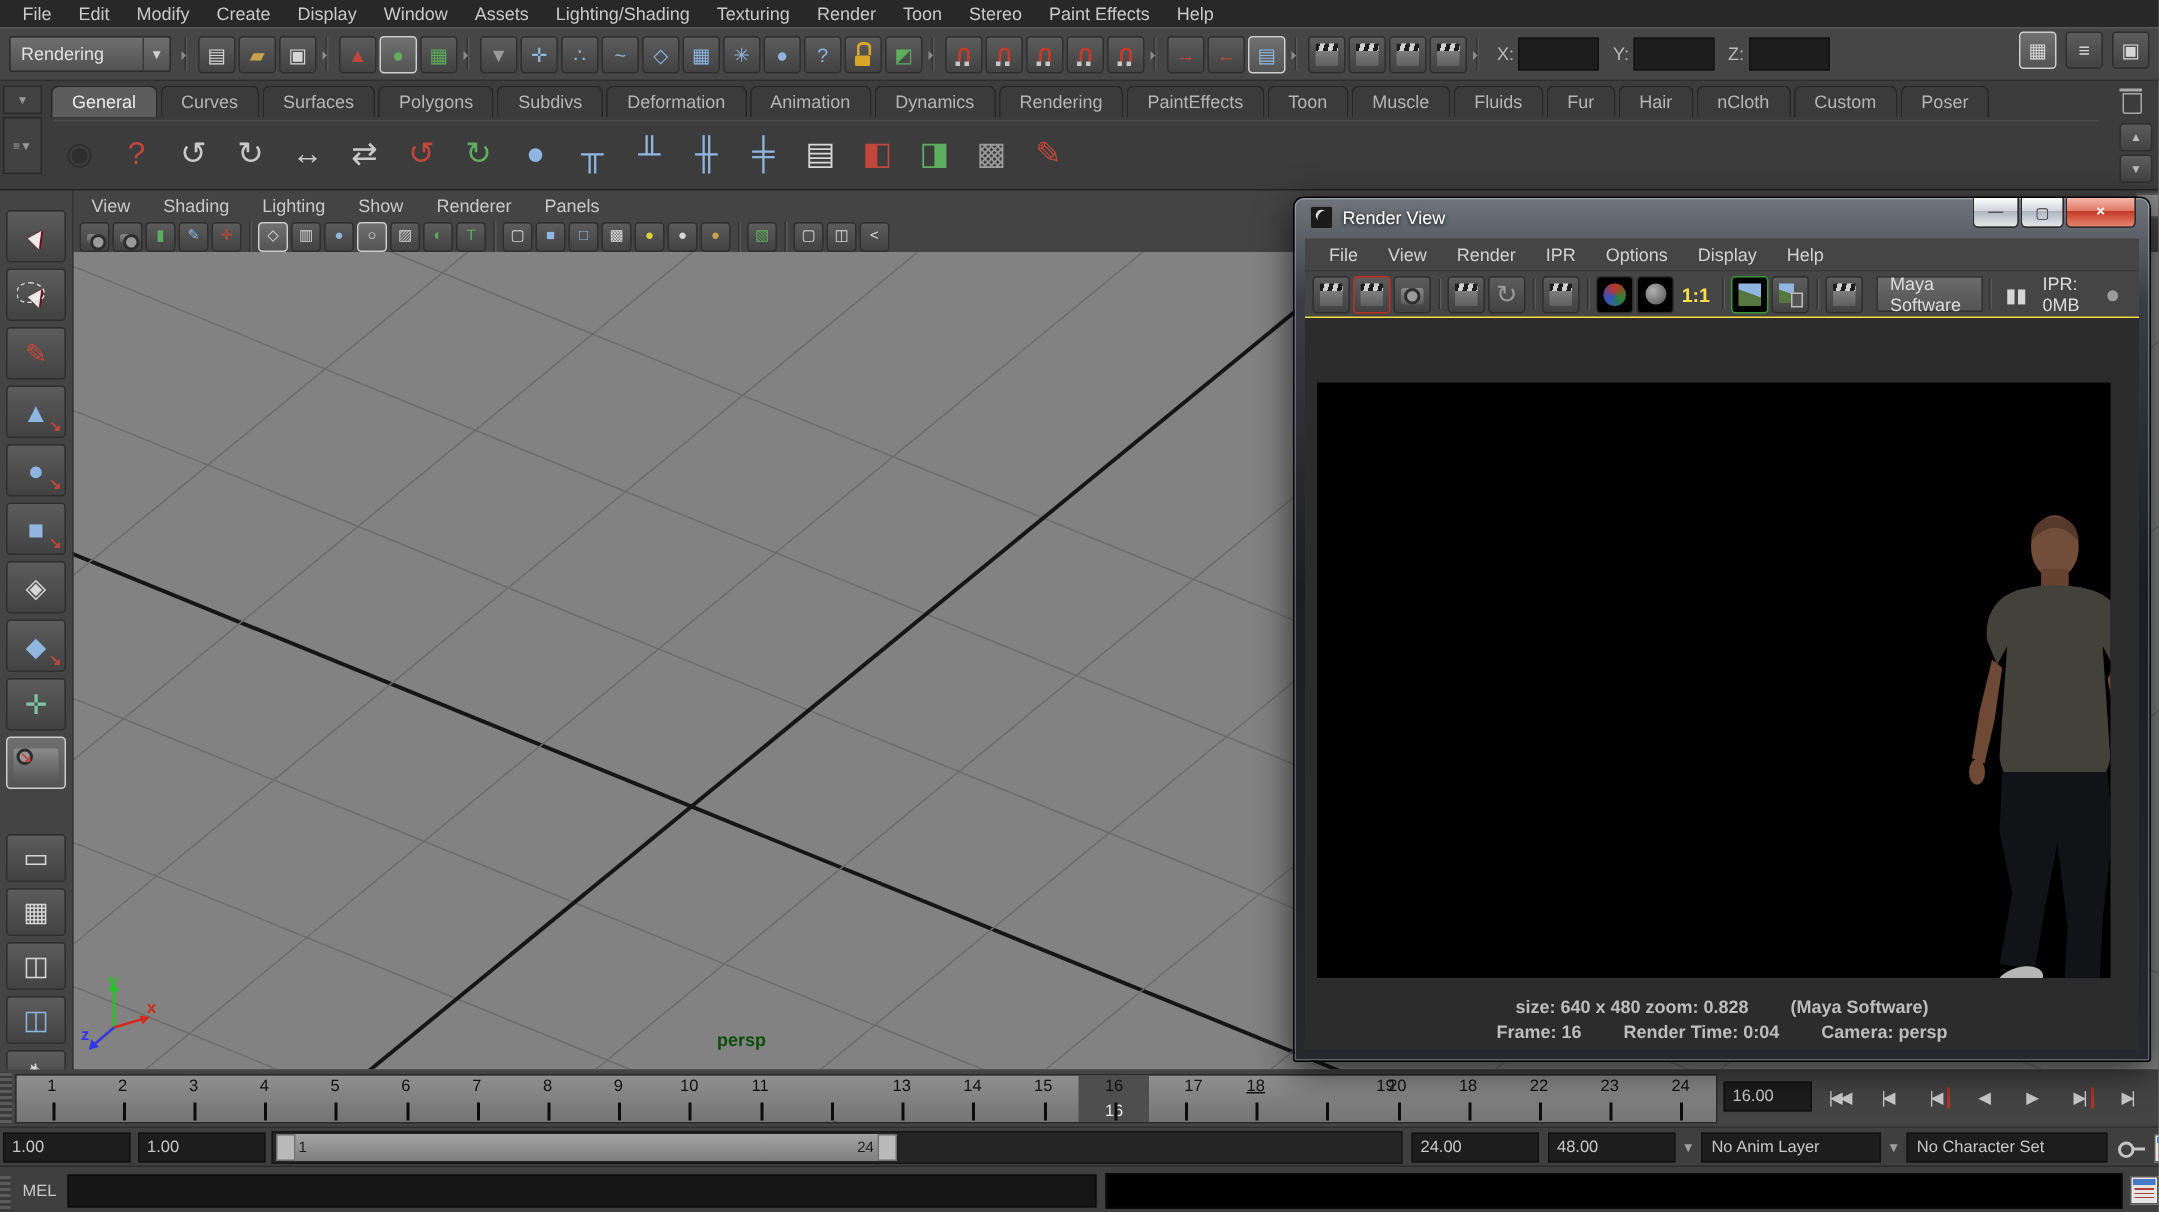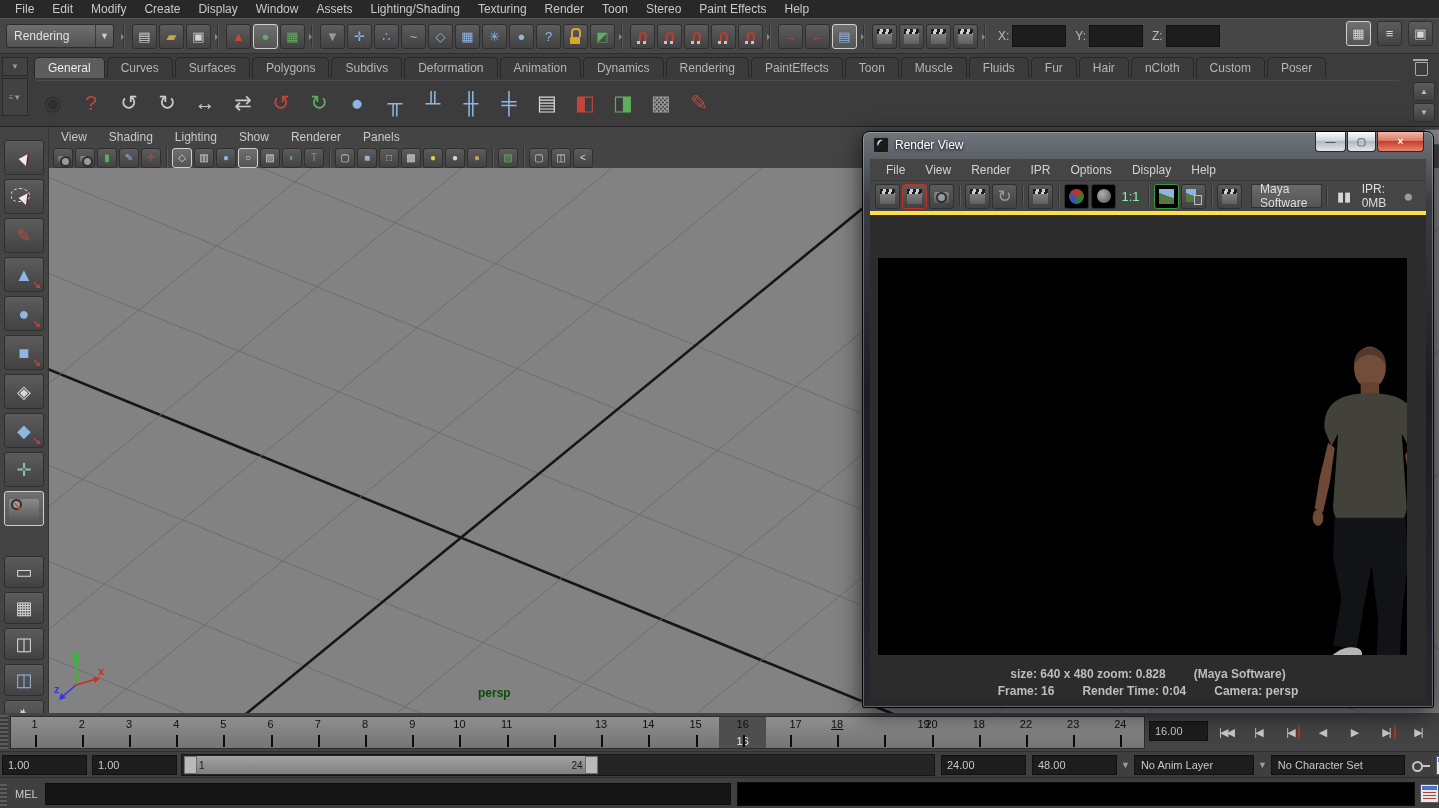--- a/index.html
+++ b/index.html
@@ -14,21 +14,21 @@
   .sep::before{content:"";position:absolute;left:3px;top:2px;bottom:2px;width:1px;background:#343434;box-shadow:1px 0 0 #575757}
   .sep::after{content:"";position:absolute;left:1px;top:11px;border:3px solid transparent;border-left-color:#8a8a8a}
   .dropdown{width:106px;height:22px;background:linear-gradient(#6f6f6f,#525252);border:1px solid #2d2d2d;border-radius:2px;display:flex;align-items:center;margin-right:4px}
   .dd-text{flex:1;padding-left:7px;color:#e0e0e0;font-size:12px}
   .dd-arr{width:17px;height:100%;border-left:1px solid #3a3a3a;display:flex;align-items:center;justify-content:center;color:#d0d0d0;font-size:9px}
   
   .ico{width:23px;height:23px;border-radius:3px;display:inline-flex;align-items:center;justify-content:center;font-size:13px;line-height:1;background:linear-gradient(#5c5c5c,#424242);border:1px solid #2f2f2f;color:#bbb;margin:0 1px;position:relative;flex:none}
   .ico.on{border-color:#cfcfcf;background:linear-gradient(#707070,#545454)}
   .ico.onred{border-color:#c23022}
   .ico.big{font-size:17px}
-  .ico.wide{width:30px;background:transparent;border-color:transparent;font-weight:normal;color:#86efac;font-size:13px}
+  .ico.wide{width:30px;background:transparent;border-color:transparent;font-weight:bold;color:#fde047;font-size:13px}
   .isep{width:9px;height:22px;position:relative;flex:none}
   .isep::before{content:"";position:absolute;left:4px;top:1px;bottom:1px;width:1px;background:#333;box-shadow:1px 0 0 #5a5a5a}
   .c-b{color:#8fb6e0}.c-r{color:#c2473a}.c-g{color:#5fae5f}.c-y{color:#ddd23e}.c-w{color:#d6d6d6}
   .c-dim{color:#9a9a9a}.c-gold{color:#c9a24e}.c-dk{color:#2e2e2e}.c-mix{color:#7fc4a8}.c-cam{color:#c9c9c9}
   .plain{background:transparent;border-color:transparent}
   .redmark::after{content:"";position:absolute;right:4px;top:6px;bottom:6px;width:2px;background:#b03226}
   
   .lock::before{content:"";position:absolute;bottom:4px;left:6px;width:10px;height:7px;background:#d9a62a;border-radius:1px}
   .lock::after{content:"";position:absolute;top:3px;left:7px;width:6px;height:7px;border:2px solid #d9a62a;border-bottom:none;border-radius:4px 4px 0 0}
   .magnet::before{content:"U";font-weight:bold;font-size:13px;color:#c33b2c;display:block;transform:rotate(180deg)}
@@ -93,21 +93,21 @@
   .wbtn{height:19px;border:1px solid #2b2b2b;border-top:none;border-radius:0 0 4px 4px;display:flex;align-items:center;justify-content:center;font-size:10px;color:#333;background:linear-gradient(#fdfdfd,#cfd4db 45%,#aeb4bd 46%,#e4e8ec);margin-left:1px}
   #wbtn-min{width:29px}#wbtn-max{width:27px}
   #wbtn-close{width:45px;background:linear-gradient(#f4b6a9,#dd7a64 45%,#c23a27 46%,#e8836c);color:#fff;font-weight:bold}
   #rcontent{position:absolute;left:7px;right:7px;top:27px;bottom:7px;background:#454545;display:flex;flex-direction:column}
   #rmenus{height:21px;display:flex;align-items:center;padding-left:6px;border-bottom:1px solid #3a3a3a}
   #rmenus .rmenu-item{padding:0 10px;color:#d2d2d2;font-size:12px}
   #rtoolbar{height:30px;display:flex;align-items:center;padding:0 4px}
   #rtoolbar .ico{width:23px;height:23px}
   #rcombo{width:106px;height:22px;margin-left:8px;background:linear-gradient(#6b6b6b,#545454);border:1px solid #333;color:#ddd;font-size:12px;display:flex;align-items:center;padding-left:8px}
   #riprlabel{color:#ddd;font-size:12px;margin:0 4px}
-  #rcanvas{flex:1;position:relative;background:#2c2c2c;border-top:4px solid #fde047}
+  #rcanvas{flex:1;position:relative;background:#2c2c2c;border-top:1px solid #fde047}
   #rimg{position:absolute;left:8px;top:43px;width:529px;height:397px;background:#000}
   #rstatus1,#rstatus2{position:absolute;left:0;right:0;display:flex;justify-content:center;gap:28px;font-weight:bold;font-size:12px;color:#bdbdbd}
   #rstatus1{top:452px}
   #rstatus2{top:469px}
   
   #timerow{position:absolute;left:0;top:713px;width:1439px;height:38px;background:#444;z-index:5}
   .grip{position:absolute;left:0;top:2px;bottom:2px;width:8px;background:repeating-linear-gradient(180deg,#5b5b5b 0 2px,#3a3a3a 2px 4px)}
   #ruler{position:absolute;left:10px;top:3px;width:1133px;height:31px;background:linear-gradient(#8f8f8f,#747474);border:1px solid #2c2c2c;overflow:hidden}
   .fnum{position:absolute;top:1px;text-align:center;font-size:11px;color:#101010}
   .ftick{position:absolute;bottom:1px;width:2px;height:12px;background:#0c0c0c}

